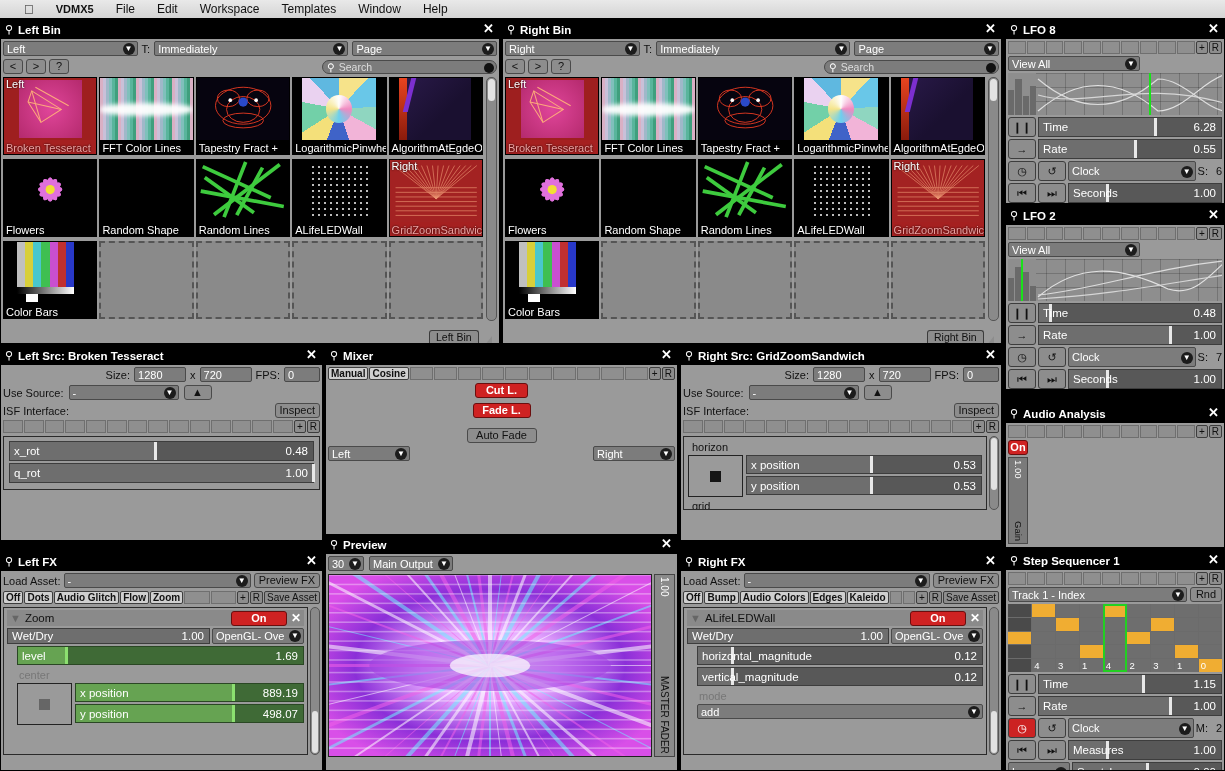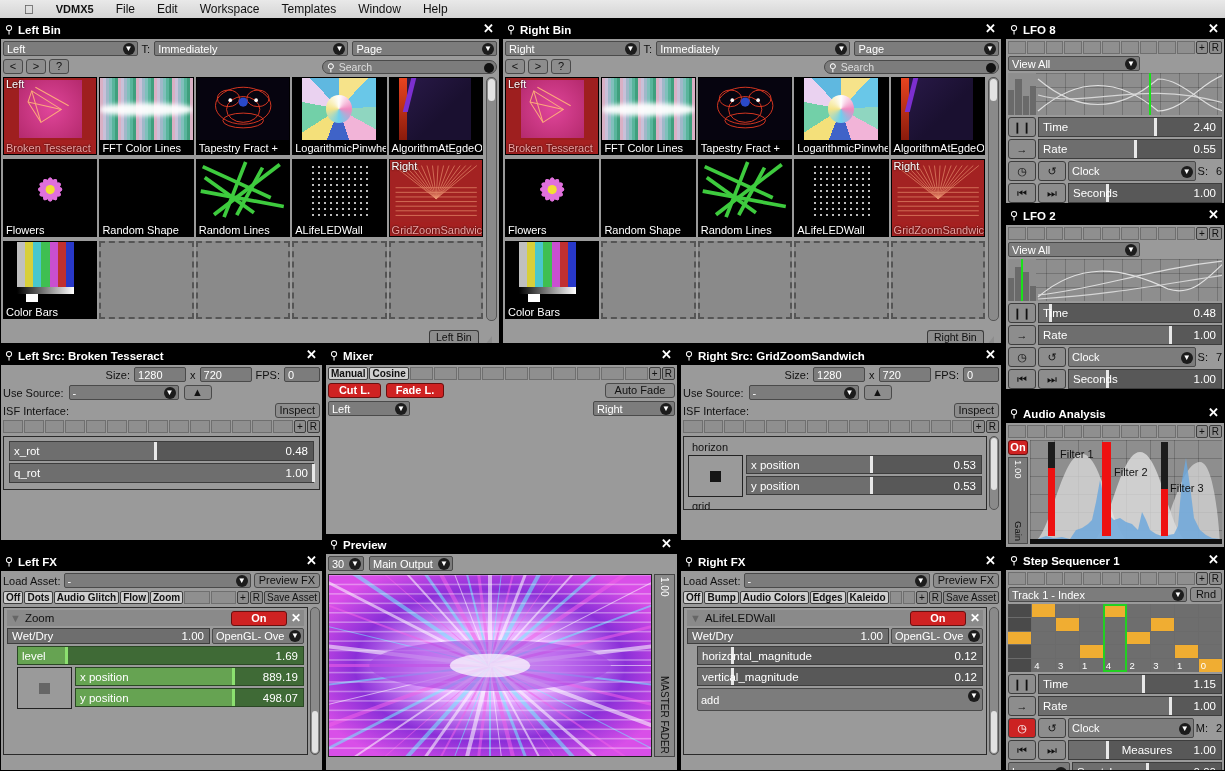--- a/index.html
+++ b/index.html
@@ -631,21 +631,21 @@
         <i></i>
         <i></i>
         <i></i>
         <i></i>
         <i></i>
         <i></i>
         <i></i>
       <span class="mini">+</span>
       <span class="mini">R</span>
     </div>
-    <div style="display:flex;gap:5px;align-items:center;margin-bottom:3px;">
+    <div style="display:flex;gap:5px;align-items:center;margin-bottom:3px;flex-direction:column;">
       <div class="btn red" style="width:53px;">Cut L.</div>
       <div class="btn red" style="width:58px;">Fade L.</div>
       <div style="flex:1"></div>
       <div class="btn" style="width:70px;">Auto Fade</div>
     </div>
     <div style="display:flex;justify-content:space-between;margin-top:3px;">
       <div class="sel" style="width:82px;">
         <span>Left</span>
           <span class="arr">▼</span>
       </div>
@@ -913,20 +913,21 @@
               <span class="arr">▼</span>
           </div>
         </div>
         <div id="leftfx-params" style="padding-left:10px;">
             <div class="srow green" style="height: 19px;">
               <div class="fill" style="width: 17%;"></div>
               <div class="knob" style="left: calc(17% - 1px);"></div>
               <span class="lbl">level</span>
               <span class="val">1.69</span>
             </div>
+            <div style="color: rgb(119, 119, 119); font-size: 11px; padding: 2px 0px 2px 2px;">center</div>
             <div style="display: flex; gap: 3px;">
               <div class="mbox">
                 <i style="background:#666"></i>
               </div>
               <div style="flex: 1 1 0%;">
                 <div class="srow green" style="height: 19px;">
                   <div class="fill" style="width: 69%;"></div>
                   <div class="knob" style="left: calc(69% - 1px);"></div>
                   <span class="lbl">x position</span>
                   <span class="val">889.19</span>
@@ -1001,21 +1002,22 @@
               <div class="knob" style="left: calc(12% - 1px);"></div>
               <span class="lbl">horizontal_magnitude</span>
               <span class="val">0.12</span>
             </div>
             <div class="srow" style="height: 19px;">
               <div class="fill" style="width: 12%;"></div>
               <div class="knob" style="left: calc(12% - 1px);"></div>
               <span class="lbl">vertical_magnitude</span>
               <span class="val">0.12</span>
             </div>
-            <div class="sel" style="height: 23px;">
+            <div style="color: rgb(119, 119, 119); font-size: 11px; padding: 2px 0px 2px 2px;">mode</div>
+            <div class="sel" style="height: 15px;">
               <span>add</span>
               <span class="arr">▼</span>
             </div>
           </div>
       </div>
       <div class="vscroll" style="position:relative;height:148px;margin-left:2px;width:10px;">
         <div class="thumbbar" style="bottom:1px;height:42px;"></div>
       </div>
     </div>
   </div>
@@ -1061,21 +1063,21 @@
         <path d="M30 22 C80 36,130 6,216 30" fill="none" stroke="#d6d6d6" stroke-width="1.2"></path>
       </svg>
       <div class="playhead" id="lfo1-ph" style="left: 66%;"></div>
     </div>
     <div class="smallrow">
       <div class="iconbtn">❙❙</div>
       <div class="srow" style="flex:1;margin:0;">
         <div class="fill" id="lfo1-time-fill" style="width: 64%;"></div>
           <div class="knob" id="lfo1-time-knob" style="left: calc(64% - 1px);"></div>
         <span class="lbl">Time</span>
-        <span class="val">2.40</span>
+        <span class="val">6.28</span>
       </div>
     </div>
     <div class="smallrow">
       <div class="iconbtn">→</div>
       <div class="srow" style="flex:1;margin:0;">
         <div class="fill" id="lfo1-rate-fill" style="width: 53%;"></div>
           <div class="knob" id="lfo1-rate-knob" style="left: calc(53% - 1px);"></div>
         <span class="lbl">Rate</span>
         <span class="val">0.55</span>
       </div>
@@ -1209,40 +1211,20 @@
       <span class="mini">+</span>
       <span class="mini">R</span>
     </div>
     <div style="display:flex;gap:2px;height:104px;">
       <div style="width:20px;display:flex;flex-direction:column;gap:2px;">
         <div class="btn red" style="height:15px;line-height:13px;padding:0;">On</div>
         <div style="flex:1;background:#7a7a7a;border:1px solid #4a4a4a;display:flex;flex-direction:column;align-items:center;justify-content:space-between;padding:2px 0;">
           <span class="vertlabel" style="font-size:9.5px;color:#fff;">1.00</span>
           <span class="vertlabel" style="font-size:9.5px;color:#111;">Gain</span>
         </div>
-      </div>
-      <div style="flex:1;position:relative;background:#8e8e8e;overflow:hidden;">
-        <div class="gridbg" style="background-size:24px 18px;"></div>
-        <svg width="190" height="104" viewBox="0 0 190 104" style="position:absolute;left:0;top:0;">
-          <path d="M0 104 C20 104,30 14,52 14 C74 14,82 104,104 104 Z" fill="#dcdcdc" opacity="0.75"></path>
-          <path d="M58 104 C78 104,88 12,110 12 C132 12,140 104,162 104 Z" fill="#e4e4e4" opacity="0.75"></path>
-          <path d="M118 104 C138 104,148 22,170 22 C186 22,190 104,190 104 Z" fill="#dcdcdc" opacity="0.7"></path>
-          <path d="M0 100 L8 99 L16 96 L24 98 L32 97 L40 99 L46 90 L52 88 L58 84 L62 80 L66 62 L70 40 L74 58 L78 74 L84 80 L90 78 L96 82 L102 84 L108 90 L112 72 L116 80 L120 90 L126 94 L132 96 L138 95 L144 94 L148 86 L152 40 L156 18 L160 46 L164 78 L170 90 L176 95 L182 98 L190 99 L190 104 L0 104 Z" fill="#6fa8dc" opacity="0.85"></path>
-        </svg>
-        <div style="position:absolute;left:18px;top:2px;bottom:8px;width:7px;background:#1c1c1c;">
-          <div style="position:absolute;left:0;right:0;bottom:0;height:72%;background:#ee1111;"></div>
-        </div>
-        <div style="position:absolute;left:72px;top:2px;bottom:8px;width:9px;background:#ee1111;"></div>
-        <div style="position:absolute;left:131px;top:2px;bottom:8px;width:7px;background:#1c1c1c;">
-          <div style="position:absolute;left:0;right:0;bottom:0;height:50%;background:#ee1111;"></div>
-        </div>
-        <span style="position:absolute;left:30px;top:8px;font-size:11px;color:#111;">Filter 1</span>
-        <span style="position:absolute;left:84px;top:26px;font-size:11px;color:#111;">Filter 2</span>
-        <span style="position:absolute;left:140px;top:42px;font-size:11px;color:#111;">Filter 3</span>
-        <div style="position:absolute;left:0;right:0;bottom:0;height:5px;background:#111;"></div>
       </div>
     </div>
   </div>
 
 </div>
 
 <div class="panel" style="left:1005px;top:550px;width:220px;height:221px;">
   <div class="ptitle">
     <span class="mag">⚲</span>
     <span>Step Sequencer 1</span>
@@ -1350,21 +1332,21 @@
       <div class="sel" style="flex:1;height:20px;">
         <span>Clock</span>
           <span class="arr" style="top:4px;">▼</span>
       </div>
       <span style="color:#111;font-size:11px;">M:</span>
       <span style="color:#111;font-size:11px;width:12px;text-align:right;">2</span>
     </div>
     <div class="smallrow">
       <div class="iconbtn">⏮</div>
       <div class="iconbtn">⏭</div>
-      <div class="srow" style="flex:1;margin:0;justify-content:center;">
+      <div class="srow" style="flex:1;margin:0;">
         <div class="fill" id="ss-meas-fill" style="width: 25%;"></div>
           <div class="knob" id="ss-meas-knob" style="left: calc(25% - 1px);"></div>
         <span class="lbl">Measures</span>
         <span class="val">1.00</span>
       </div>
     </div>
     <div class="smallrow">
       <div class="sel" style="width:62px;height:20px;">
         <span>Loop</span>
           <span class="arr" style="top:4px;">▼</span>

